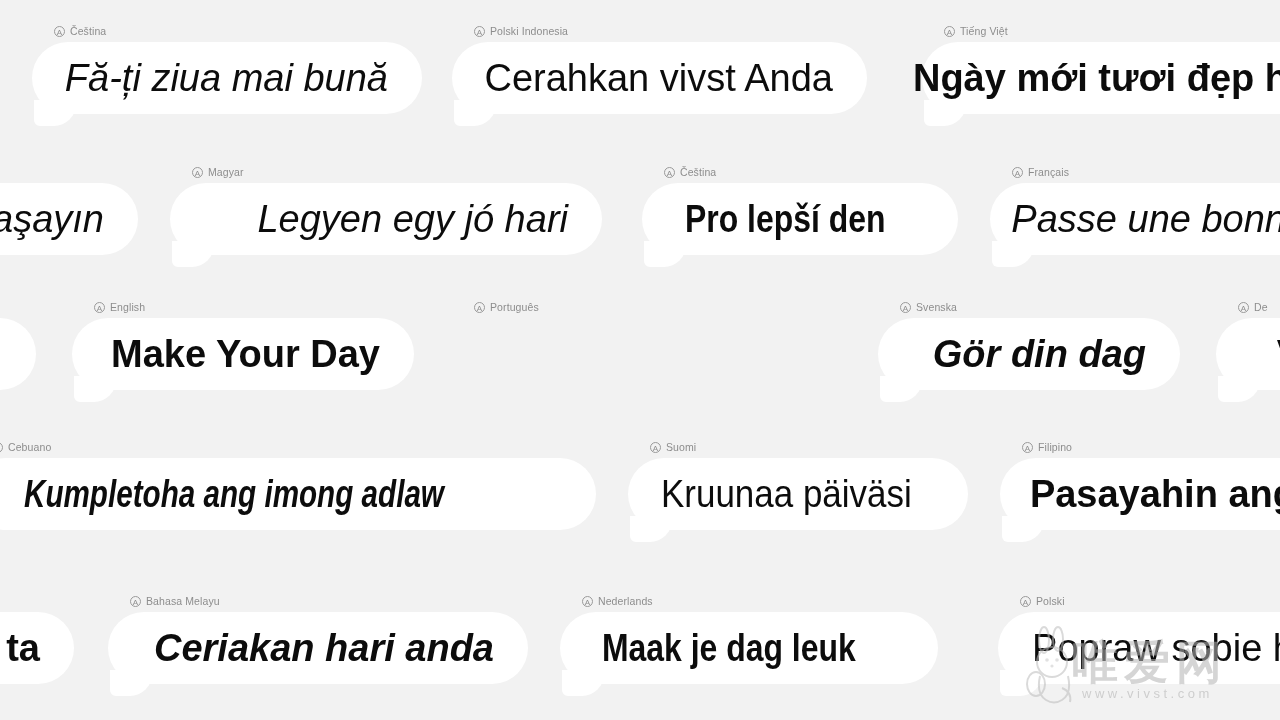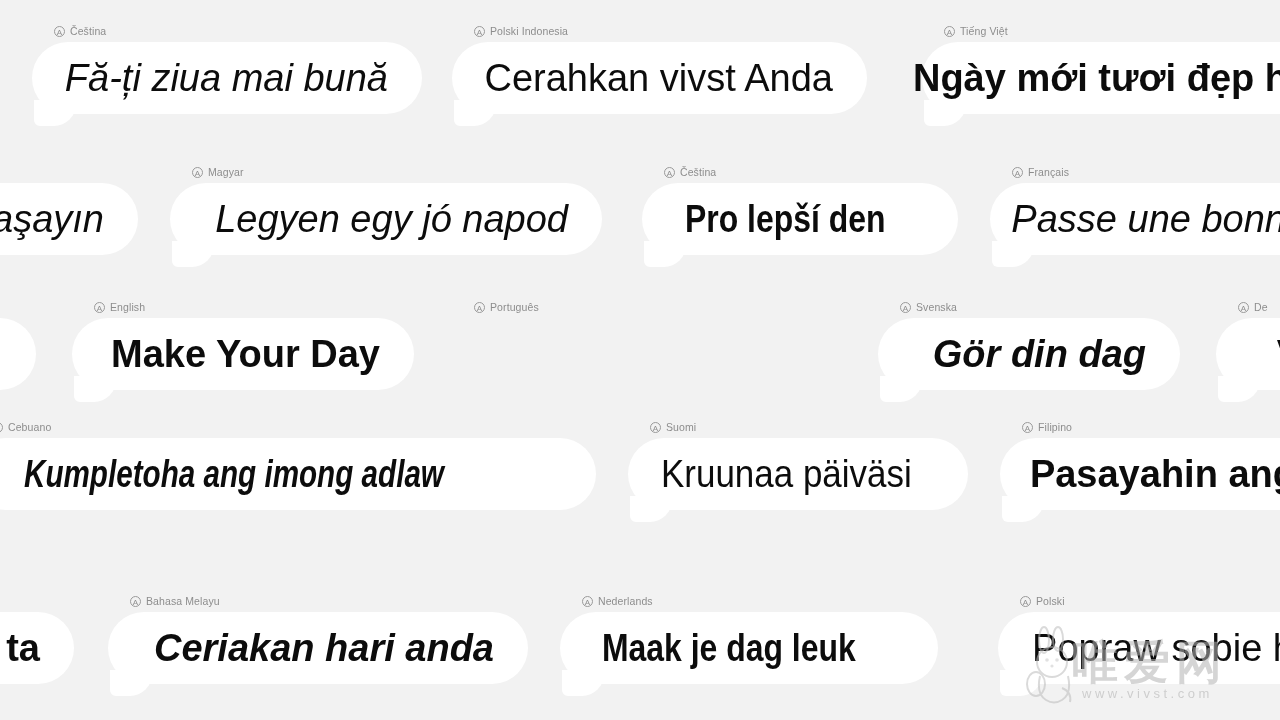--- a/index.html
+++ b/index.html
@@ -190,21 +190,21 @@
         <div class="bubble no-tail" style="width: 248px;">
           <div class="phrase s-italic">aşayın</div>
         </div>
       </div>
       <div class="card" style="left: 170px;">
         <div class="lang-label">
           <span class="lang-icon">A</span>
           <span class="lang-name">Magyar</span>
         </div>
         <div class="bubble" style="width: 432px;">
-          <div class="phrase s-italic">Legyen egy jó napod</div>
+          <div class="phrase s-italic">Legyen egy jó hari</div>
         </div>
       </div>
       <div class="card" style="left: 642px;">
         <div class="lang-label">
           <span class="lang-icon">A</span>
           <span class="lang-name">Čeština</span>
         </div>
         <div class="bubble" style="width: 316px;">
           <div class="phrase s-bold cond">Pro lepší den</div>
         </div>
@@ -253,21 +253,21 @@
       <div class="card" style="left: 1216px;">
         <div class="lang-label">
           <span class="lang-icon">A</span>
           <span class="lang-name">De</span>
         </div>
         <div class="bubble" style="width: 120px;">
           <div class="phrase s-bold">V</div>
         </div>
       </div>
     </div>
-    <div class="row" style="top: 420px;">
+    <div class="row" style="top: 440px;">
       <div class="card" style="left: -30px;">
         <div class="lang-label">
           <span class="lang-icon">A</span>
           <span class="lang-name">Cebuano</span>
         </div>
         <div class="bubble no-tail" style="width: 626px;">
           <div class="phrase s-bolditalic cond2">Kumpletoha ang imong adlaw</div>
         </div>
       </div>
       <div class="card" style="left: 628px;">

